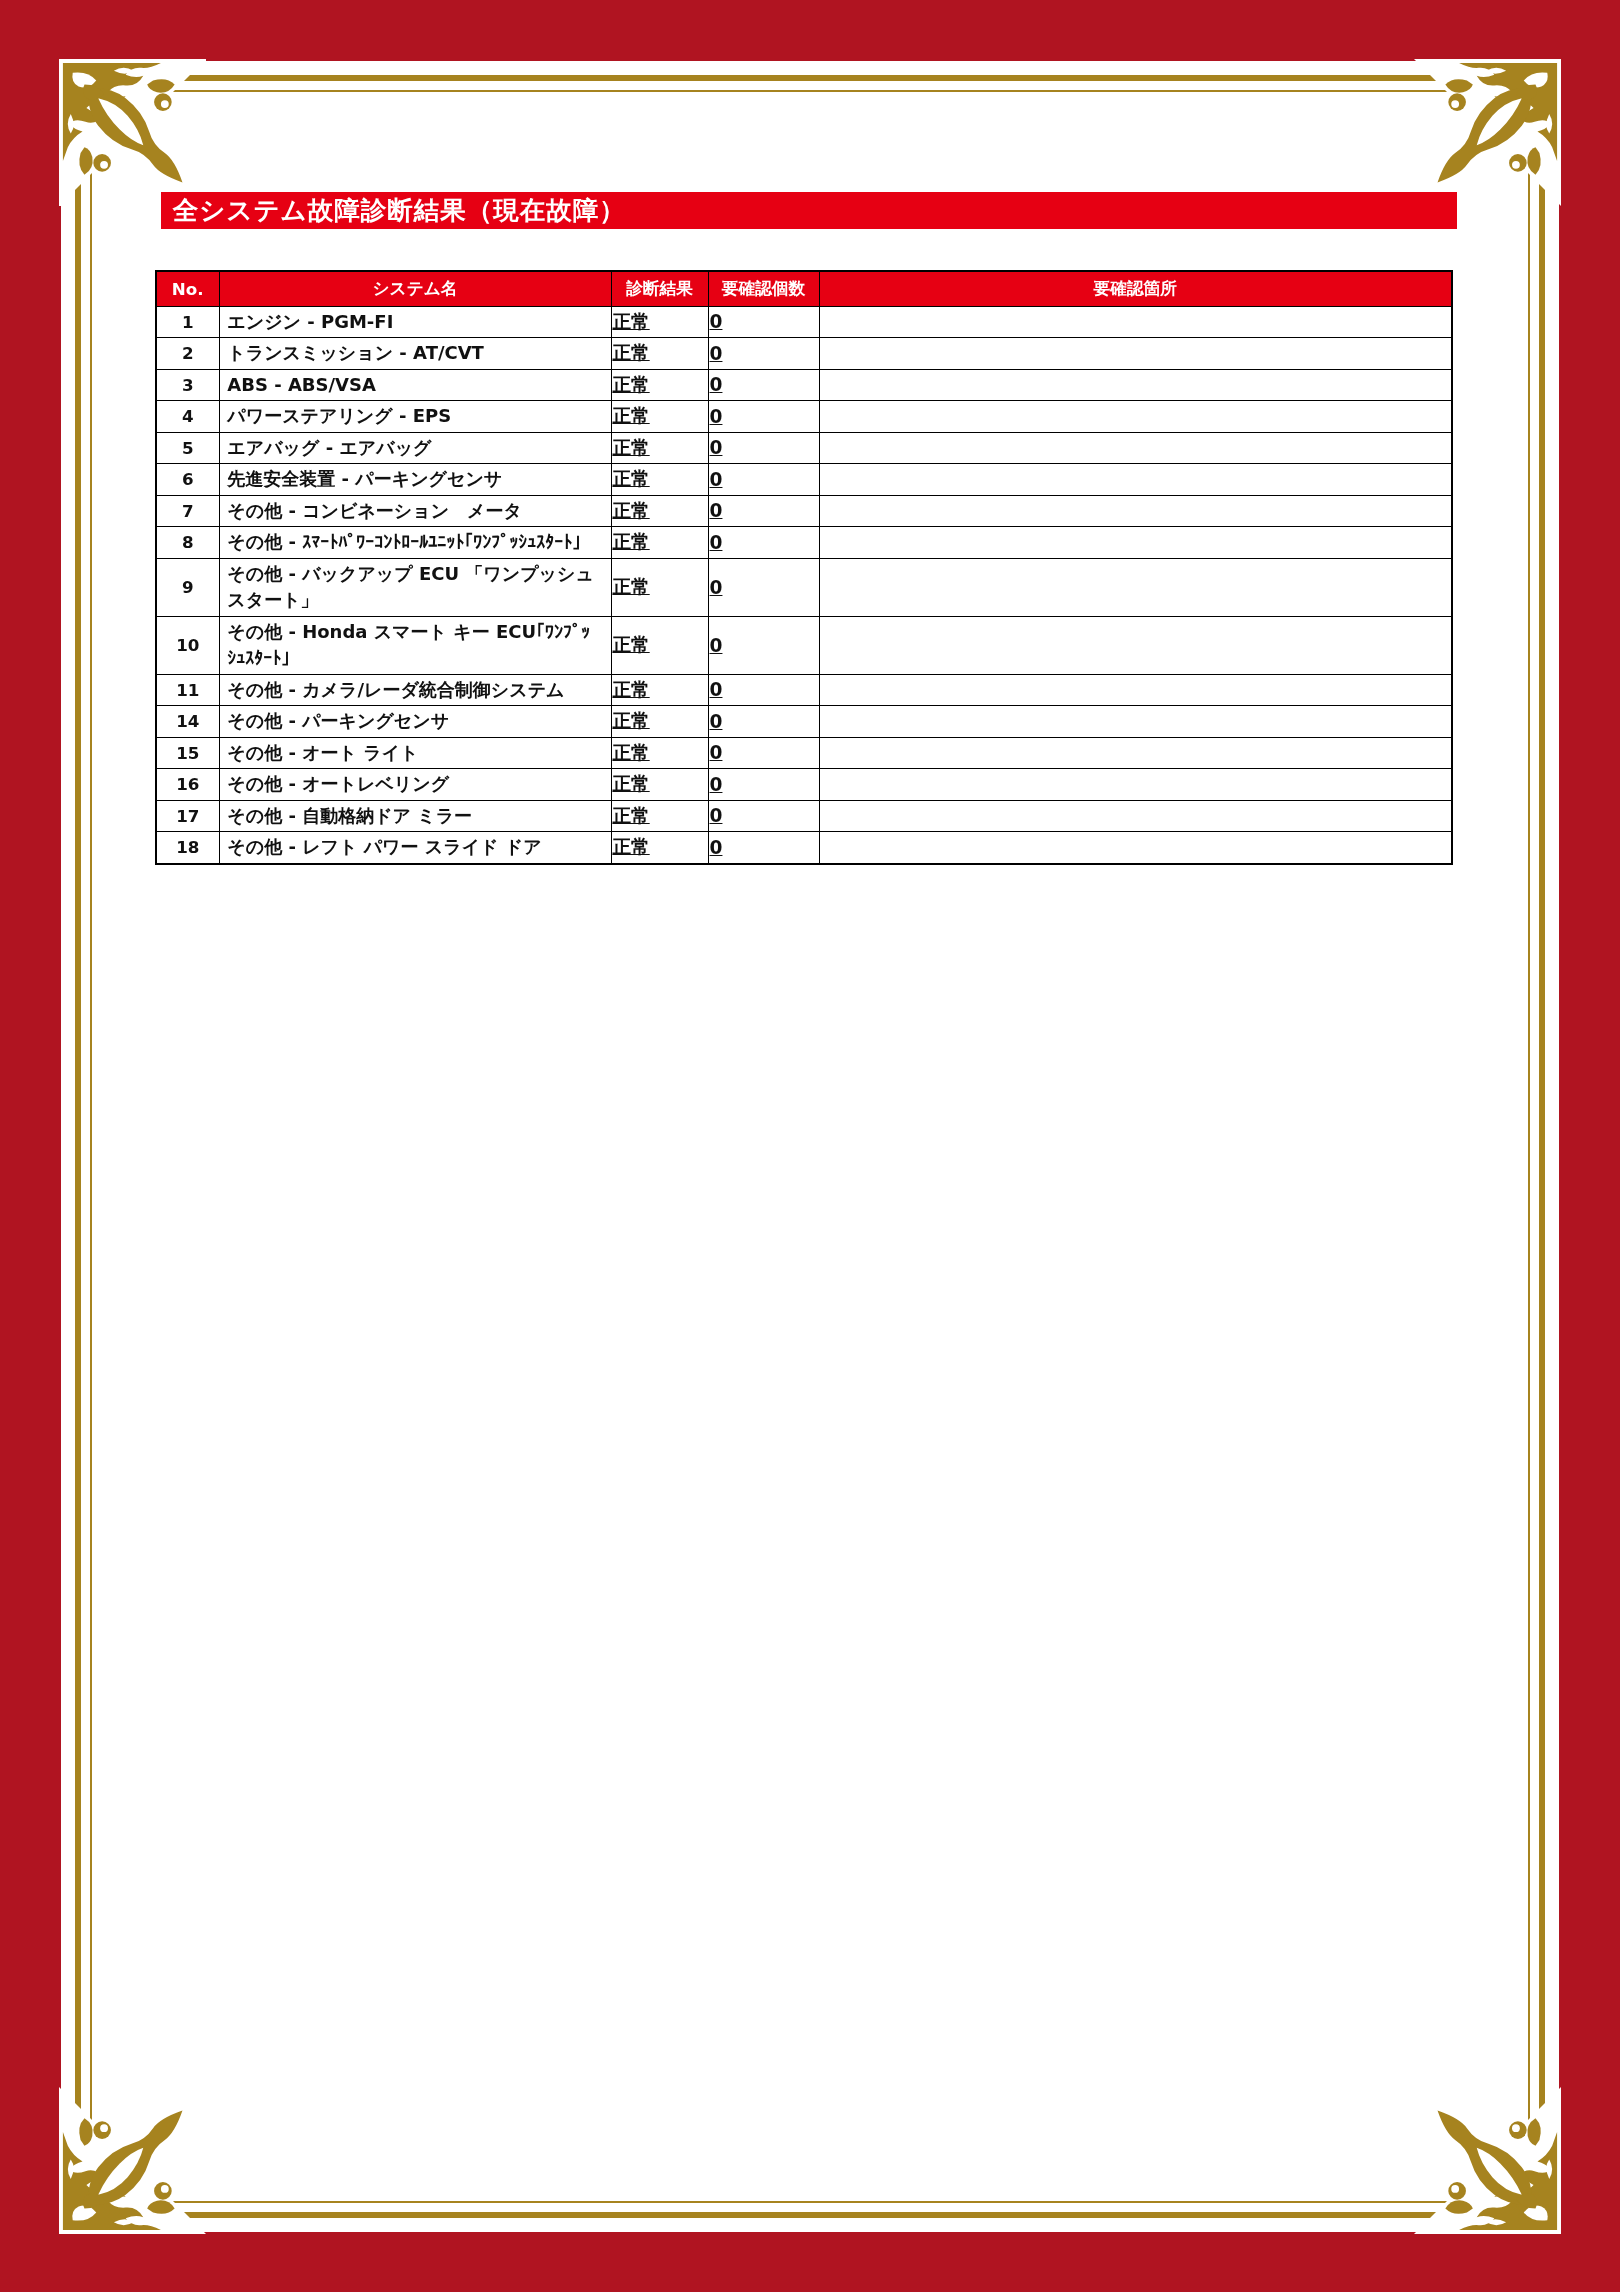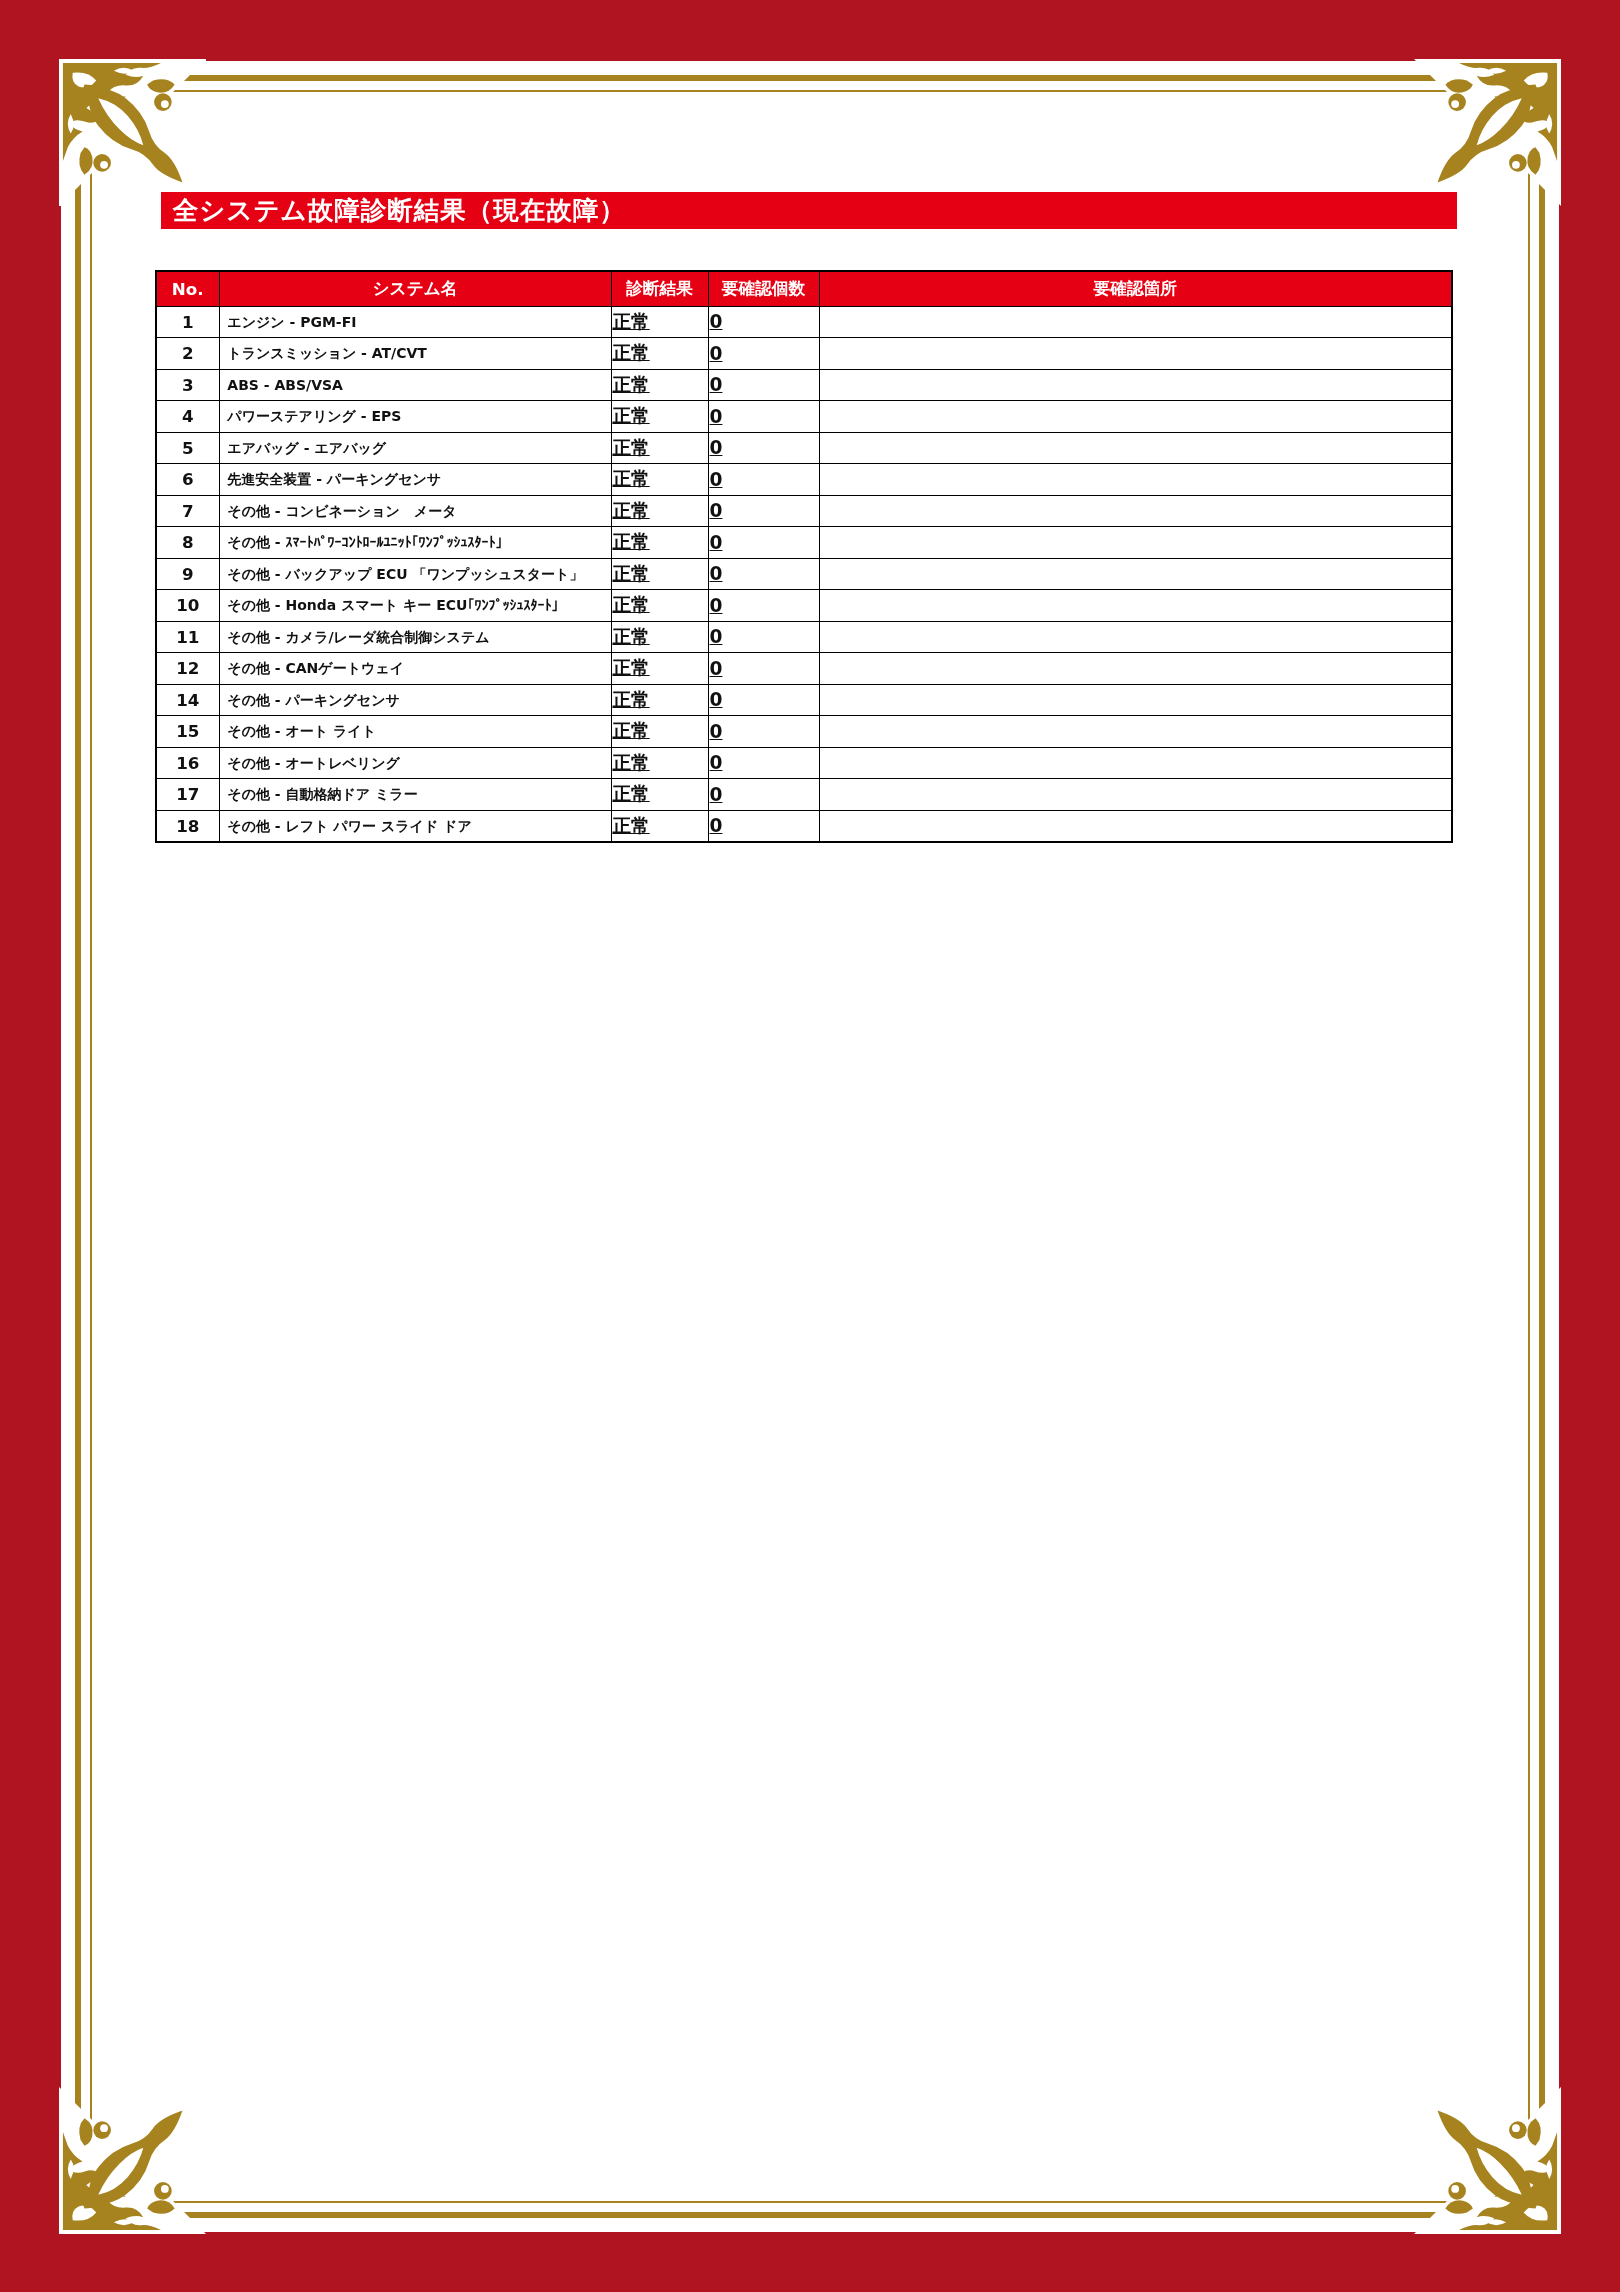--- a/index.html
+++ b/index.html
@@ -49,21 +49,21 @@
     background:#E60013;color:#ffffff;
     font-size:16.7px;font-weight:bold;height:35px;
     padding:0 2px;text-align:center;
   }
   table.diag td{
     color:#111;font-weight:bold;
     height:31px;vertical-align:middle;
   }
   td.c-no{text-align:center;font-size:16.7px;}
   td.c-name{
-    text-align:left;font-size:14px;line-height:26.5px;
+    text-align:left;font-size:18px;line-height:26.5px;
     padding:2px 13.7px 2px 7.8px;word-break:break-all;
   }
   td.c-result,td.c-count{text-align:left;font-size:18.6px;text-decoration:underline;}
   td.c-loc{font-size:16.7px;}
 </style>
 </head>
 <body>
 
 <div class="sheet"></div>
 
@@ -237,27 +237,20 @@
     <td class="c-loc"></td>
   </tr>
         <tr>
     <td class="c-no">11</td>
     <td class="c-name">その他 - カメラ/レーダ統合制御システム</td>
     <td class="c-result">正常</td>
     <td class="c-count">0</td>
     <td class="c-loc"></td>
   </tr>
         <tr>
-    <td class="c-no">12</td>
-    <td class="c-name">その他 - CANゲートウェイ</td>
-    <td class="c-result">正常</td>
-    <td class="c-count">0</td>
-    <td class="c-loc"></td>
-  </tr>
-        <tr>
     <td class="c-no">14</td>
     <td class="c-name">その他 - パーキングセンサ</td>
     <td class="c-result">正常</td>
     <td class="c-count">0</td>
     <td class="c-loc"></td>
   </tr>
         <tr>
     <td class="c-no">15</td>
     <td class="c-name">その他 - オート ライト</td>
     <td class="c-result">正常</td>

